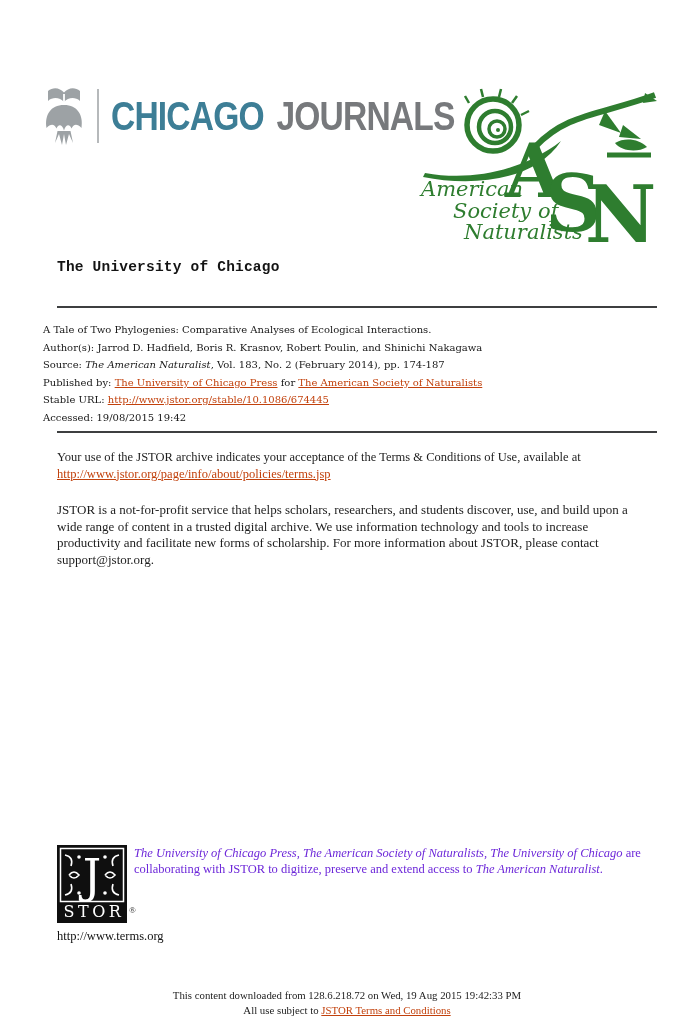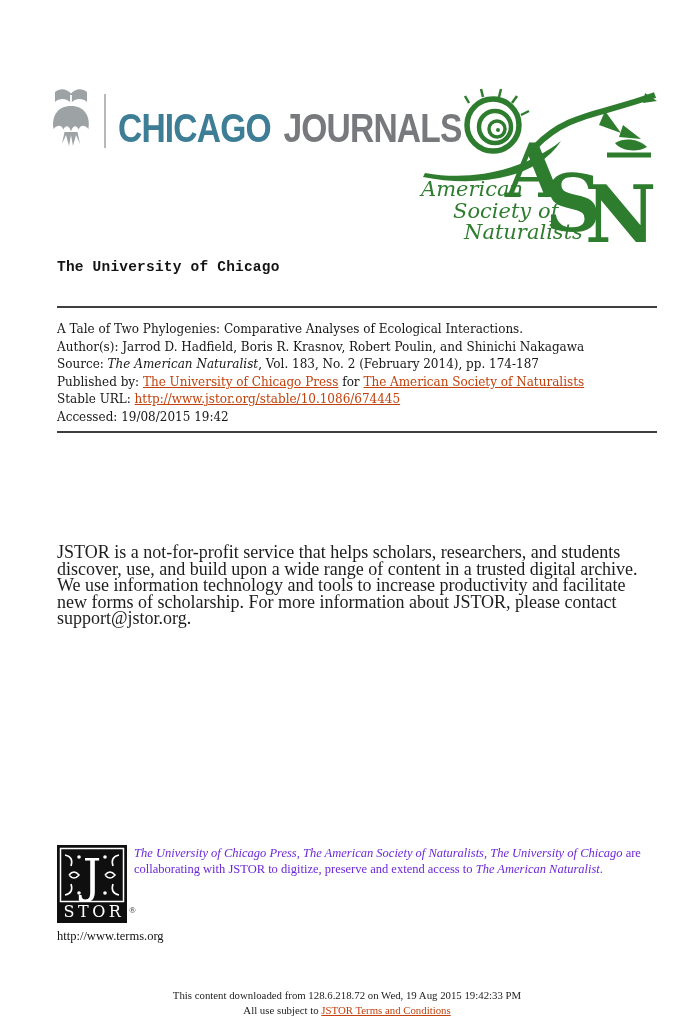--- a/index.html
+++ b/index.html
@@ -8,21 +8,21 @@
     width:694px;height:1024px;
     background:#ffffff;
     overflow:hidden;
     font-family:"Liberation Serif", serif;
     color:#1d1d1d;
     margin:0 auto;
   }
   .abs{position:absolute;}
 
   
-  .chicago-logo{left:48px;top:84px;display:flex;align-items:flex-end;height:64px;}
+  .chicago-logo{left:41px;top:84px;display:flex;align-items:center;height:64px;}
   .crest-svg{display:block;}
   .logo-divider{width:2px;height:54px;background:#b6b9bb;margin:0 12px 0 10px;}
   .wordmark{
     font-family:"Liberation Sans", sans-serif;
     font-weight:bold;font-size:40px;line-height:1;letter-spacing:-1px;
     transform:scaleX(.84);transform-origin:left center;white-space:nowrap;
   }
   .word-chicago{color:#3d7e96;margin-right:15px;}
   .word-journals{color:#77797c;}
 
@@ -31,27 +31,27 @@
   .asn-word{font-family:"DejaVu Serif", serif;font-style:italic;font-size:21px;fill:#2e7d2f;}
   .asn-letter{font-family:"DejaVu Serif", serif;font-weight:bold;fill:#2e7d2f;}
 
   
   .uc-heading{left:57px;top:259px;font-family:Liberation Mono, monospace;font-weight:bold;font-size:14.5px;letter-spacing:.2px;color:#141414;}
   .rule{left:57px;width:600px;height:2px;background:#3d3f40;}
   .rule1{top:306px;}
   .rule2{top:431px;}
 
   
-  .citation{left:57px;top:321px;width:590px;font-family:"DejaVu Serif", serif;font-size:12px;line-height:17.6px;color:#161616;}
+  .citation{left:43px;top:321px;width:590px;font-family:"DejaVu Serif", serif;font-size:10px;line-height:17.6px;color:#161616;}
   .it{font-style:italic;}
   .lnk{color:#c2410c;text-decoration:underline;cursor:pointer;}
 
   
   .terms-notice{left:57px;top:449px;width:566px;font-size:12.5px;line-height:16.5px;}
-  .mission{left:57px;top:502px;width:590px;font-size:18px;line-height:16.5px;margin-top:42px;}
+  .mission{left:57px;top:502px;width:590px;font-size:13px;line-height:16.5px;}
 
   
   .jstor-logo{left:57px;top:845px;}
   .stor-text{font-family:"DejaVu Serif", serif;}
   .reg-mark{left:129px;top:905px;font-size:9px;color:#2a2a2a;}
   .collab{left:134px;top:845px;width:512px;font-size:12.5px;line-height:16px;color:#6d28d9;}
   .site-url{left:57px;top:929px;font-size:12.5px;color:#111;}
 
   
   .footer{left:0;top:988px;width:694px;text-align:center;font-size:10.8px;line-height:15px;color:#222;}
@@ -111,20 +111,24 @@
     <div>A Tale of Two Phylogenies: Comparative Analyses of Ecological Interactions.</div>
     <div><span>Author(s): </span><span>Jarrod D. Hadfield, Boris R. Krasnov, Robert Poulin, and Shinichi Nakagawa</span></div>
     <div><span>Source: </span><span class="it">The American Naturalist</span><span>, Vol. 183, No. 2 (February 2014), pp. 174-187</span></div>
     <div><span>Published by: </span><a class="lnk">The University of Chicago Press</a><span> for </span><a class="lnk">The American Society of Naturalists</a></div>
     <div><span>Stable URL: </span><a class="lnk">http://www.jstor.org/stable/10.1086/674445</a></div>
     <div>Accessed: 19/08/2015 19:42</div>
   </div>
 
   <div class="abs rule rule2"></div>
 
+  <div class="abs terms-notice">
+    <span>Your use of the JSTOR archive indicates your acceptance of the Terms &amp; Conditions of Use, available at</span><br>
+    <a class="lnk">http://www.jstor.org/page/info/about/policies/terms.jsp</a>
+  </div>
 
   <div class="abs mission">JSTOR is a not-for-profit service that helps scholars, researchers, and students discover, use, and build upon a wide range of content in a trusted digital archive. We use information technology and tools to increase productivity and facilitate new forms of scholarship. For more information about JSTOR, please contact support@jstor.org.</div>
 
   <div class="abs jstor-logo">
     <svg width="70" height="78" viewBox="0 0 70 78">
       <rect width="70" height="78" fill="#0f0f0f"></rect>
       <rect x="3.5" y="3.5" width="63" height="53" fill="none" stroke="#ffffff" stroke-width="1.5"></rect>
       <g stroke="#ffffff" fill="none" stroke-width="1.6">
         <path d="M8 10 q9 2 6 11"></path>
         <path d="M62 10 q-9 2 -6 11"></path>

